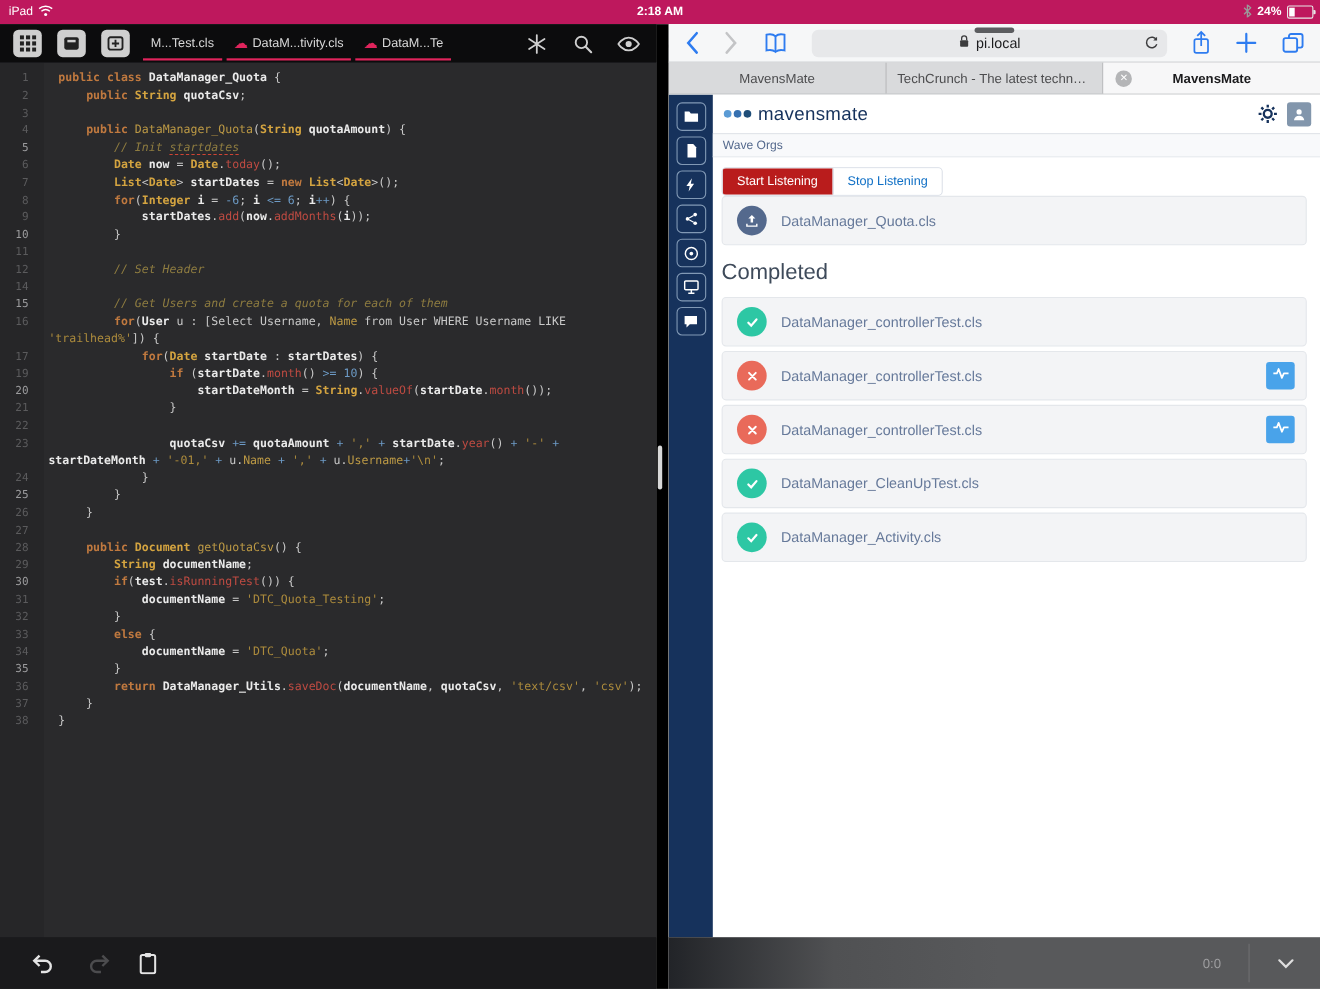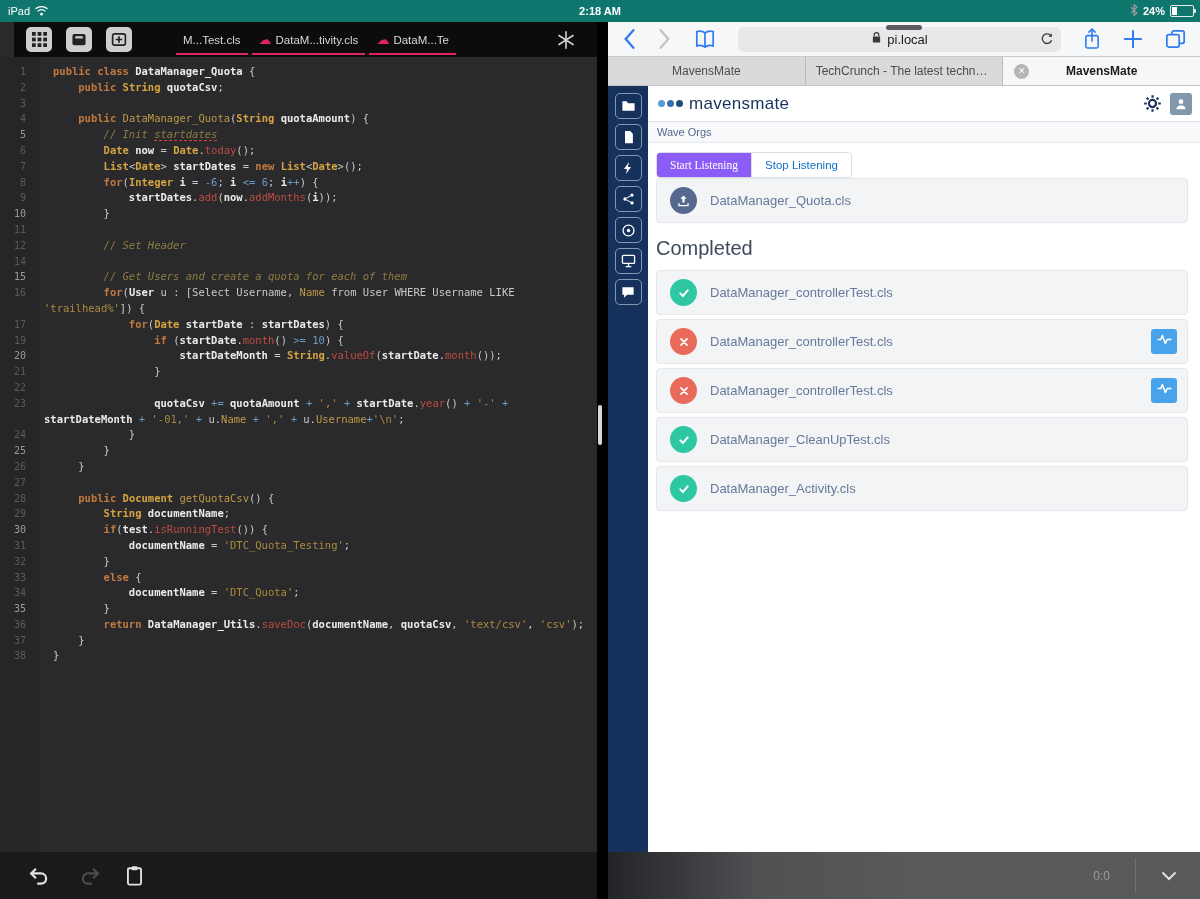--- a/index.html
+++ b/index.html
@@ -1,27 +1,27 @@
 <!DOCTYPE html>
 <html><head>
 <meta charset="utf-8">
 <style>
   html,body{margin:0;padding:0;background:#000;}
   #root{position:relative;width:1200px;height:899px;overflow:hidden;font-family:"Liberation Sans",sans-serif;background:#fff;}
   
-  .statusbar{position:absolute;left:0;top:0;width:1200px;height:22px;background:#0f766e;color:#fff;font-size:11px;display:flex;align-items:center;}
+  .statusbar{position:absolute;left:0;top:0;width:1200px;height:22px;background:#be185d;color:#fff;font-size:11px;display:flex;align-items:center;}
   .sb-left{position:absolute;left:8px;display:flex;align-items:center;gap:4px;}
   .sb-center{position:absolute;left:0;width:100%;text-align:center;font-weight:bold;}
   .sb-right{position:absolute;right:6px;display:flex;align-items:center;gap:5px;font-weight:bold;justify-content:center;}
   .batt{width:22px;height:10px;border:1px solid #e8e8e8;border-radius:2px;position:relative;}
   .batt .fill{position:absolute;left:1px;top:1px;bottom:1px;width:24%;background:#fff;}
   .batt .cap{position:absolute;right:-3px;top:2.5px;width:2px;height:4px;background:#e8e8e8;border-radius:0 1px 1px 0;}
   
   #left-pane{position:absolute;left:0;top:22px;width:597px;height:877px;background:#2a2a2c;}
-  .ed-toolbar{position:absolute;left:14px;top:0;width:100%;height:35px;background:#0c0c0d;display:flex;align-items:center;gap:32px;}
+  .ed-toolbar{position:absolute;left:0;top:0;width:100%;height:35px;background:#0c0c0d;display:flex;align-items:center;}
   .ed-btn{width:26px;height:25px;background:#cfcfcf;border-radius:5px;margin-left:14px;display:flex;align-items:center;justify-content:center;color:#222;}
   .ed-btn:first-child{margin-left:12px;}
   #ed-tabs{display:flex;height:100%;margin-left:10px;}
   .ed-tab{position:relative;display:flex;align-items:center;gap:4px;padding:0 9px;color:#d8d8d8;font-size:11.5px;white-space:nowrap;}
   .ed-tab::after{content:"";position:absolute;left:2px;right:2px;bottom:2px;height:2.5px;background:#e0245c;}
   .ed-tab .cloud{color:#e0245c;font-size:13px;line-height:1;}
   #ed-icons-right{display:flex;align-items:center;gap:18px;margin-left:64px;color:#cfcfcf;}
   .ed-ricon{width:24px;height:24px;display:flex;align-items:center;justify-content:center;color:#cfcfcf;}
   
   .code-wrap{position:absolute;left:0;top:35px;width:597px;height:795px;overflow:hidden;background:#2a2a2c;}
@@ -69,21 +69,21 @@
   .mm-logo .dot{width:7px;height:7px;border-radius:50%;}
   .mm-logo .txt{margin-left:4px;font-size:17px;color:#16325c;letter-spacing:.3px;}
   .mm-header-right{position:absolute;right:8px;display:flex;align-items:center;gap:8px;}
   .gear{color:#16325c;display:flex;}
   .userbtn{width:22px;height:22px;background:#8296ac;border-radius:3px;display:flex;align-items:center;justify-content:center;}
   .mm-breadcrumb{height:20px;background:#f8f9fb;border-bottom:1px solid #e8ebee;display:flex;align-items:center;padding:0 9px;}
   .mm-breadcrumb a{font-size:11px;color:#54698d;text-decoration:none;}
   .mm-content{padding:9px 12px 0 8px;}
   .btn-group{display:inline-flex;border-radius:4px;overflow:hidden;border:1px solid #d8dde6;}
   .btn{font-size:11.5px;padding:6px 13px;cursor:pointer;}
-  .btn.primary{background:#8b5cf6;color:#fff;font-family:Liberation Serif, serif;}
+  .btn.primary{background:#b91c1c;color:#fff;}
   .btn.secondary{background:#fff;color:#0f6fc5;border-left:1px solid #d8dde6;}
   .mm-h2{font-size:20px;font-weight:300;color:#3e4a5a;margin:14px 0 10px 0;}
   .mm-card{height:43px;background:#f3f4f6;border:1px solid #e4e7eb;border-radius:4px;margin-bottom:4px;display:flex;align-items:center;padding:0 10px;position:relative;}
   .st-circle{width:27px;height:27px;border-radius:50%;display:flex;align-items:center;justify-content:center;flex:none;margin-left:3px;}
   .st-uploading{background:#54698d;}
   .st-success{background:#2dc7a4;}
   .st-error{background:#e96a5a;}
   .mm-card .fname{margin-left:13px;font-size:13px;color:#66799a;}
   .pulse-btn{position:absolute;right:10px;width:26px;height:25px;background:#49a3ea;border-radius:3px;display:flex;align-items:center;justify-content:center;}
   

